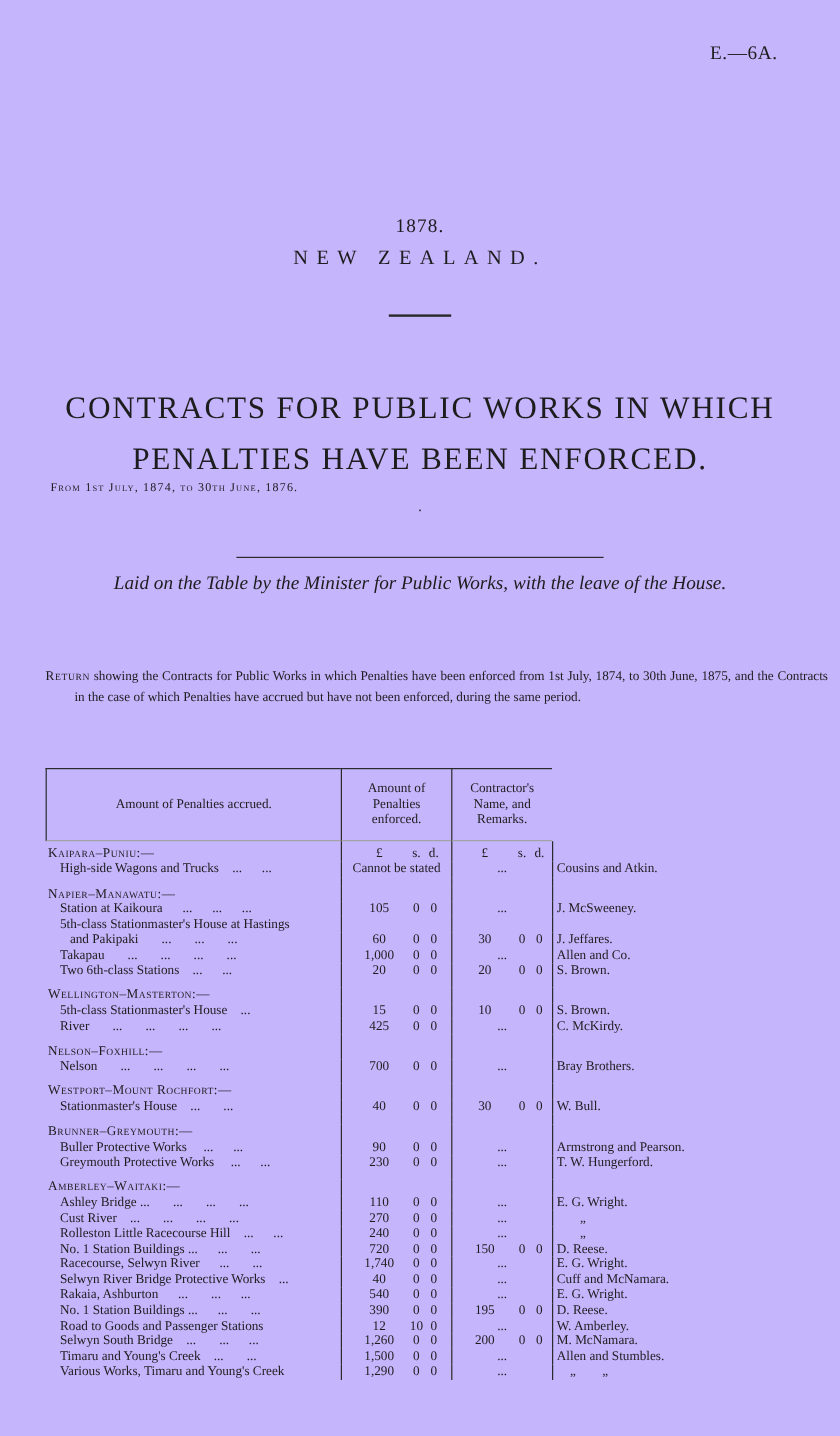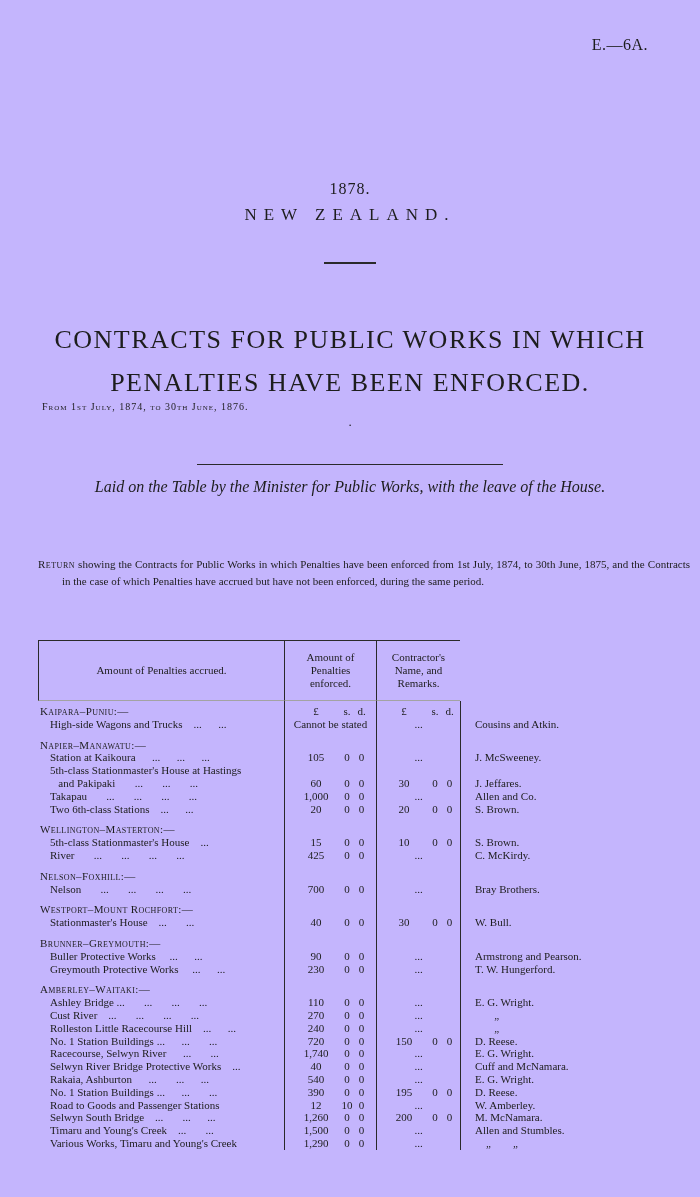--- a/index.html
+++ b/index.html
@@ -32,21 +32,21 @@
   .c2,.c3,.c4{border-left:1px solid #2a2a2a;}
   .thead .cell{
     border-top:1px solid #2a2a2a;border-bottom:1px solid #a3a3a3;
     display:flex;align-items:center;justify-content:center;
     text-align:center;font-size:11px;line-height:13px;
     min-height:46px;padding:10px 8px;
   }
   .tbody .cell{min-height:12.8px;font-size:11px;line-height:12.8px;overflow:hidden;}
   .tbody .c1{white-space:pre;}
   .tbody .c2,.tbody .c3{text-align:center;}
-  .tbody .c4{white-space:pre;padding-left:14px;}
+  .tbody .c4{white-space:pre;padding-left:3px;}
   .section-name{font-variant:small-caps;letter-spacing:.4px;padding-left:2px;}
   .work{padding-left:12px;white-space:pre;}
   .amt-l{display:inline-block;width:46px;}
   .amt-s{display:inline-block;width:16px;text-align:center;}
   .amt-d{display:inline-block;width:13px;text-align:center;}
   .cur .amt-l{text-align:center;}
   .amt-note{font-size:10.6px;}
   .gap{height:8px;min-height:8px !important;}
   .pad{height:4px;min-height:4px !important;}
 </style>

